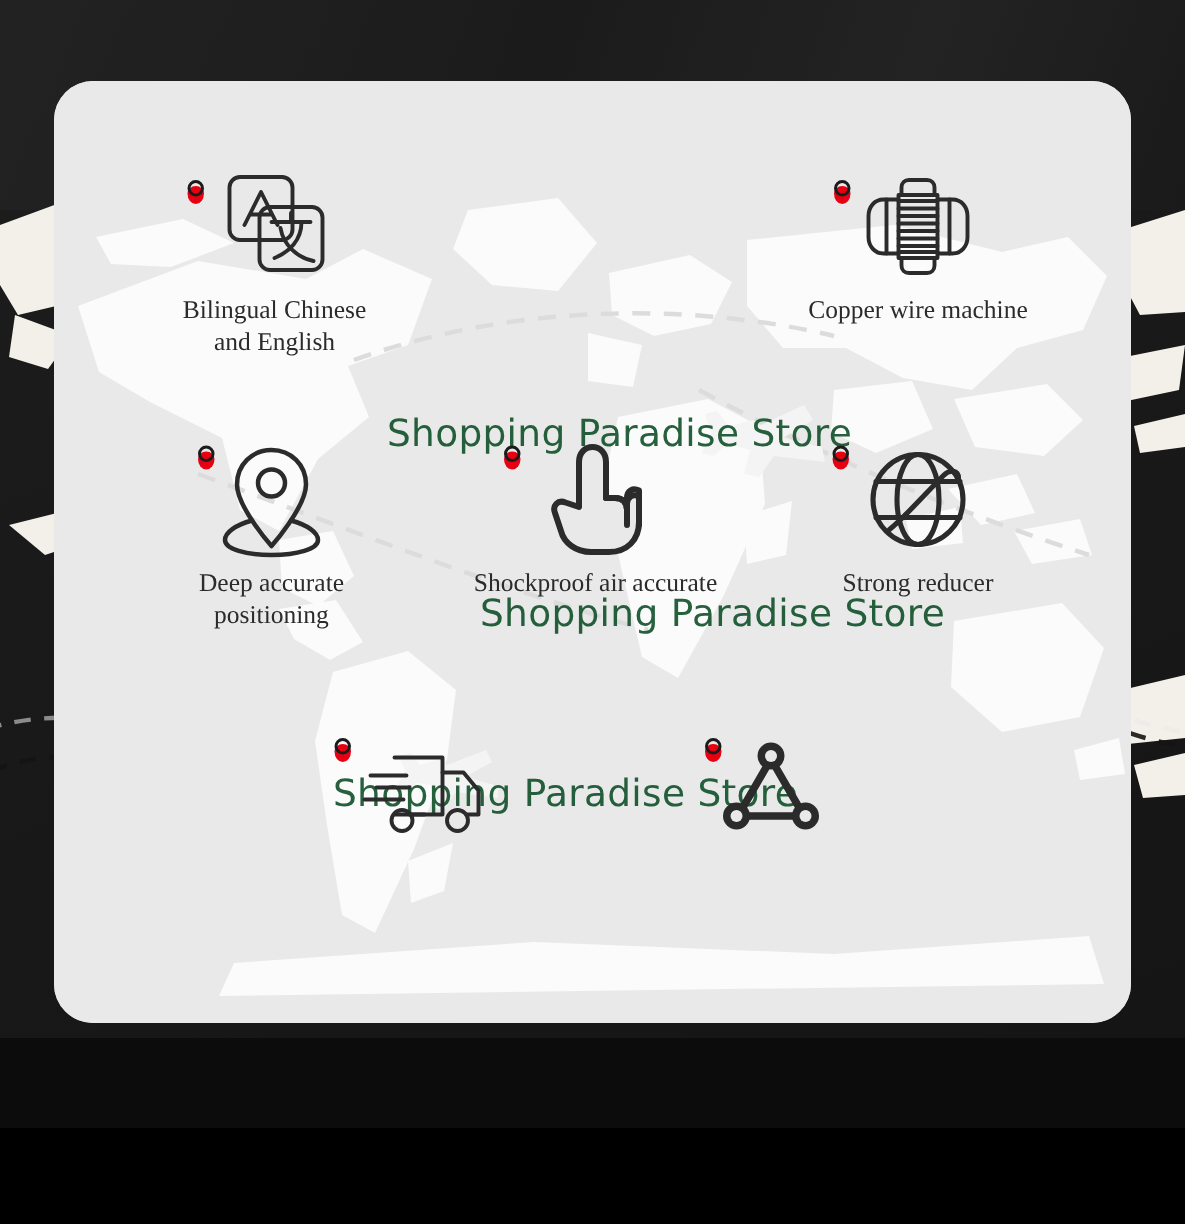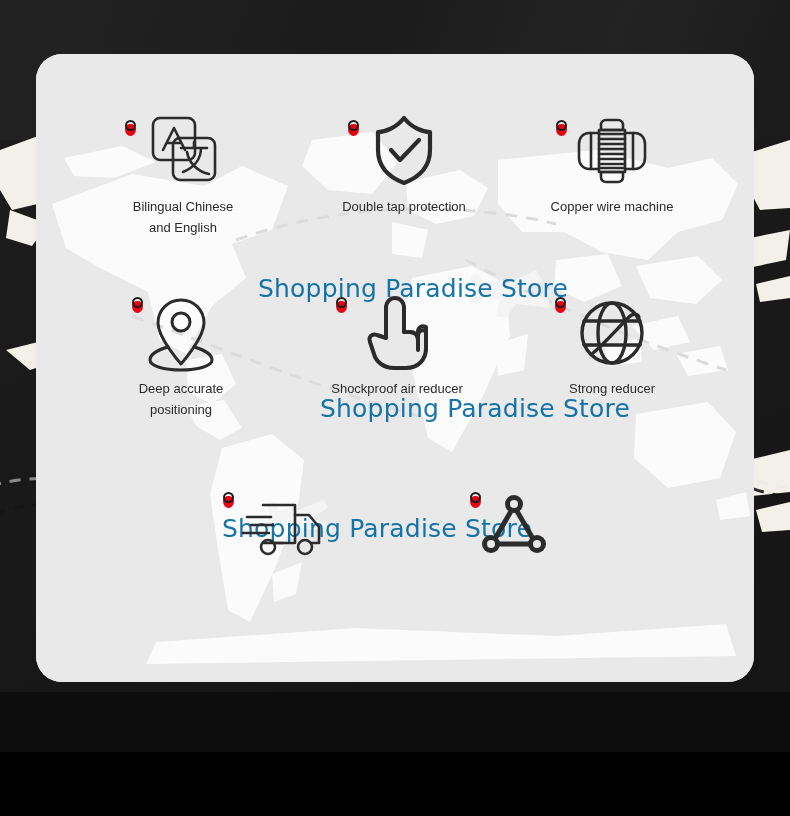--- a/index.html
+++ b/index.html
@@ -64,21 +64,21 @@
   }
   .card-map {
     position: absolute;
     left: 0; top: 0;
     width: 718px; height: 628px;
   }
 
   
   .watermark {
     position: absolute;
-    color: #0369a1;
+    color: #14532d;
     font-size: 25px;
     font-weight: 400;
     white-space: nowrap;
     font-family: "DejaVu Sans", sans-serif;
     opacity: .92;
     letter-spacing: .2px;
   }
   .wm-1 { left: 222px; top: 220px; }
   .wm-2 { left: 284px; top: 340px; }
   .wm-3 { left: 186px; top: 460px; }
@@ -91,24 +91,24 @@
   }
   .feature .iconbox {
     position: relative;
     height: 80px;
     display: flex;
     align-items: center;
     justify-content: center;
   }
   .feature .label {
     margin-top: 6px;
-    font-size: 13px;
+    font-size: 17px;
     line-height: 21px;
     color: #2b2b2b;
-    font-family: Liberation Sans, sans-serif;
+    font-family: Liberation Serif, serif;
     white-space: pre-line;
   }
 
   
   .pin {
     position: absolute;
     width: 13px; height: 17px;
   }
   .pin .ring {
     position: absolute;
@@ -233,33 +233,20 @@
           <rect class="stroke" x="8" y="6" width="42" height="42" rx="7"></rect>
           <path class="stroke" d="M18 38 L29 16 L40 38 M22 31 L36 31"></path>
           <rect class="stroke" x="28" y="26" width="42" height="42" rx="7"></rect>
           <path class="stroke" d="M36 36 L62 36 M49 30 L49 36 M56 36 C56 48 48 56 38 60 M42 40 C44 52 54 60 64 62"></path>
         </svg>
       </div>
       <div class="label">Bilingual Chinese
 and English</div>
     </div>
 
-    <div class="feature" style="left:268px; top:56px;">
-      <div class="iconbox">
-        <div class="pin" style="left:44px; top:10px;">
-          <span class="blob"></span>
-          <span class="ring"></span>
-        </div>
-        <svg width="70" height="76" viewBox="0 0 70 76">
-          <path class="stroke" style="stroke-width:4.2" d="M35 6 C27 16, 16 20, 9 20 L9 38 C9 56, 22 66, 35 71 C48 66, 61 56, 61 38 L61 20 C54 20, 43 16, 35 6 Z"></path>
-          <path class="stroke" style="stroke-width:4.2" d="M22 38 L31 48 L50 28"></path>
-        </svg>
-      </div>
-      <div class="label">Double tap protection</div>
-    </div>
 
     <div class="feature" style="left:45px; top:238px;">
       <div class="iconbox">
         <div class="pin" style="left:51px; top:5px;">
           <span class="blob"></span>
           <span class="ring"></span>
         </div>
         <svg width="78" height="80" viewBox="0 0 78 80">
           <path class="stroke" style="stroke-width:3" d="M39 8 C26 8, 16 18, 16 31 C16 46, 39 72, 39 72 C39 72, 62 46, 62 31 C62 18, 52 8, 39 8 Z"></path>
           <circle class="stroke" style="stroke-width:3" cx="39" cy="30" r="9"></circle>
@@ -298,21 +285,21 @@
         </div>
         <svg width="74" height="80" viewBox="0 0 74 80">
           <path class="stroke" style="stroke-width:4;fill:#e9e9e9" d="M26 46 L26 16 C26 10 30 6 35 6 C40 6 44 10 44 16 L44 40
                    L50 40 C55 40 58 43 58 48 L58 40 C58 35 62 33 66 35
                    L66 56 C66 68 58 76 46 76 L34 76 C24 76 16 70 14 62 L10 50
                    C8 45 12 41 17 43 Z"></path>
           <path class="stroke" style="stroke-width:4;fill:none" d="M44 40 L50 40 C55 40 58 43 58 48 L58 58"></path>
           <path class="stroke" style="stroke-width:4;fill:none" d="M58 44 C58 39 62 37 66 39 L66 58"></path>
         </svg>
       </div>
-      <div class="label">Shockproof air reducer</div>
+      <div class="label">Shockproof air accurate</div>
     </div>
 
     <div class="feature" style="left:476px; top:238px;">
       <div class="iconbox">
         <div class="pin" style="left:43px; top:5px;">
           <span class="blob"></span>
           <span class="ring"></span>
         </div>
         <svg width="78" height="78" viewBox="0 0 78 78">
           <circle class="stroke" style="stroke-width:3.4" cx="39" cy="40" r="30"></circle>

